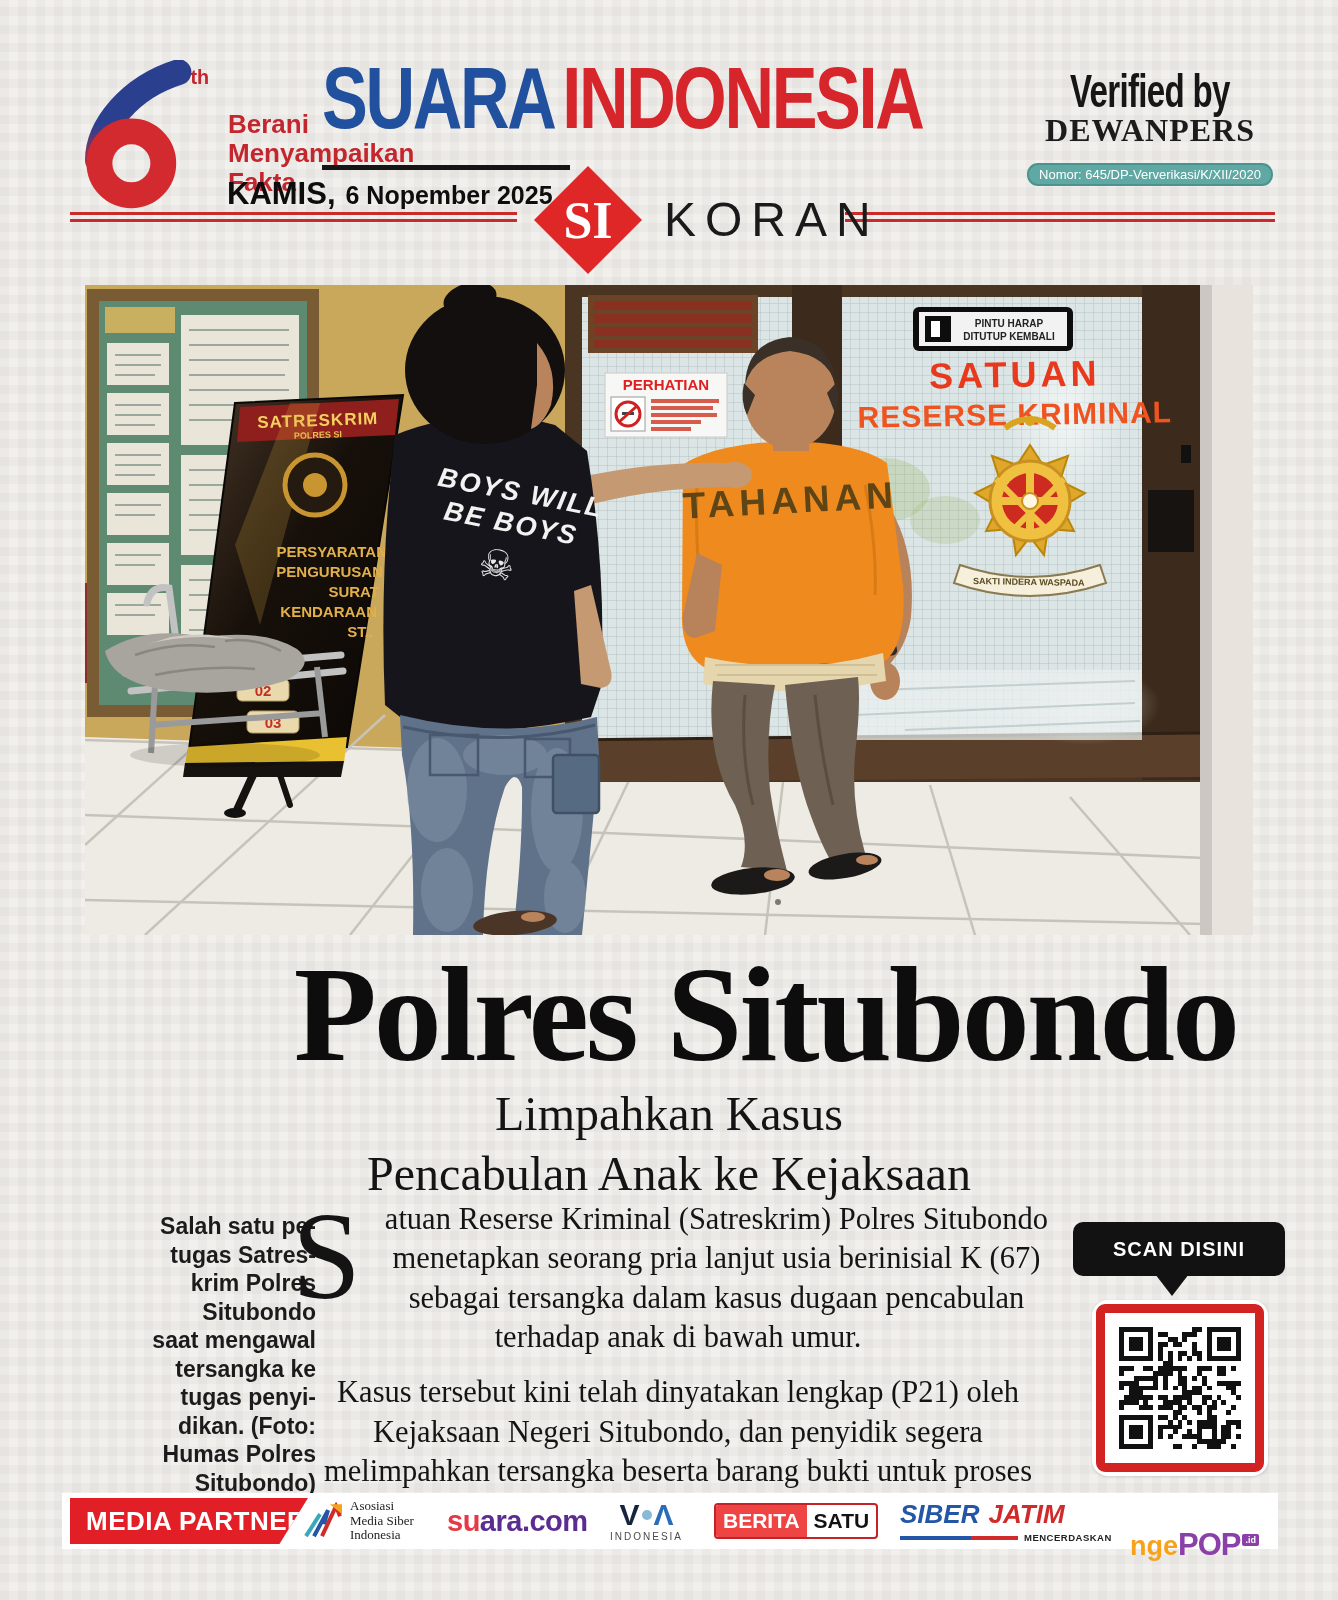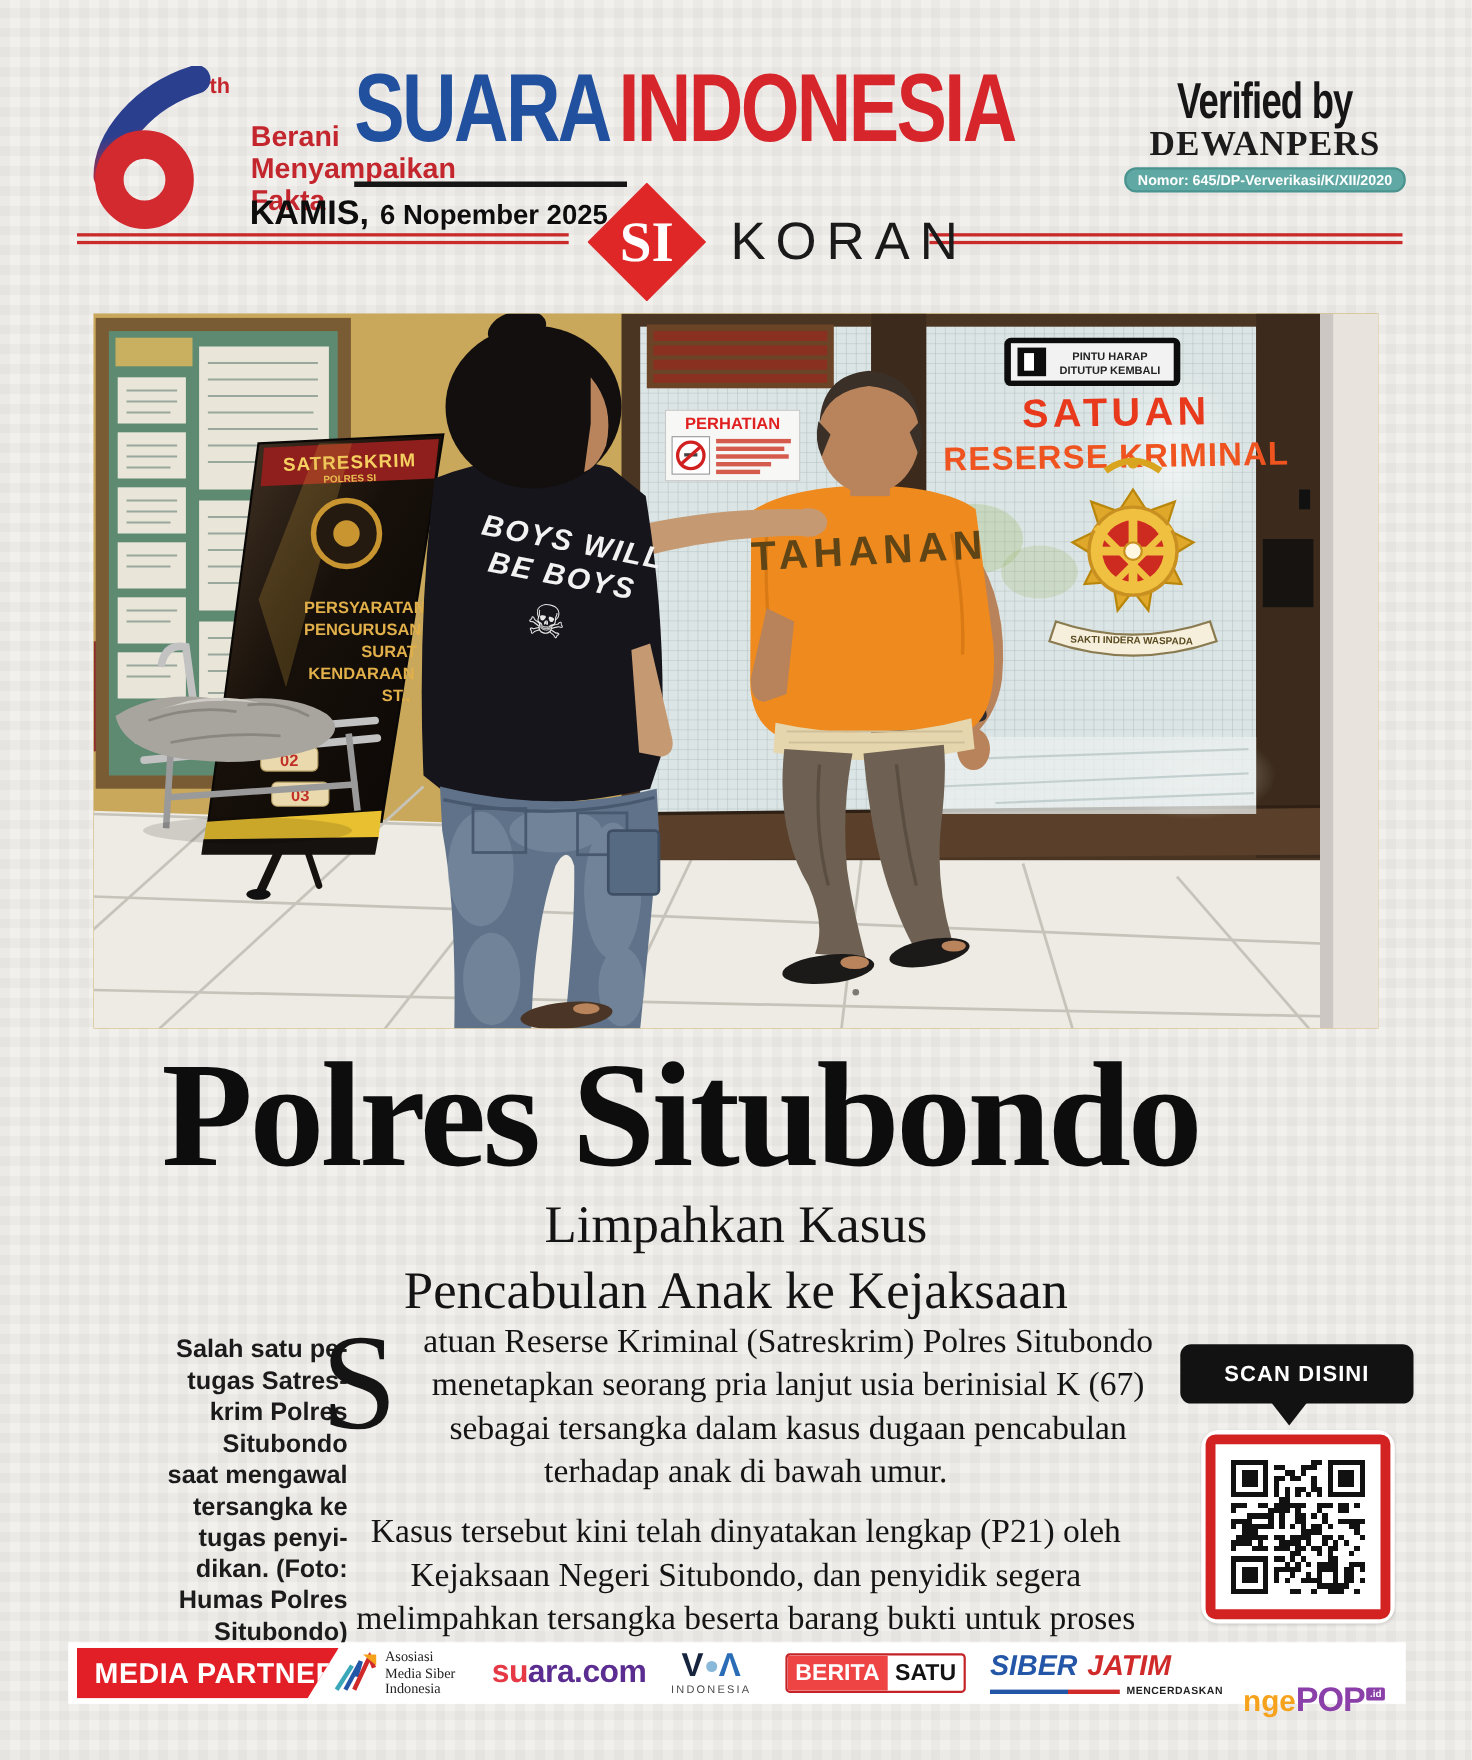--- a/index.html
+++ b/index.html
@@ -20,37 +20,37 @@
   .masthead .w1{color:#20509e;}
   .masthead .w2{color:#d6252b;margin-left:10px;}
   .masthead-rule{left:322px;top:165px;width:248px;height:5px;background:#161616;}
   .masthead-tagline{left:592px;top:148px;font-family:"Liberation Serif",serif;
     font-size:28px;font-weight:700;color:#141414;letter-spacing:.5px;}
   .verified{left:1020px;top:70px;width:260px;text-align:center;}
   .verified .v1{display:inline-block;font-size:46px;font-weight:900;color:#161616;
      letter-spacing:-1px;transform:scaleX(.72);transform-origin:center top;line-height:.95;}
   .verified .v2{font-family:"Liberation Serif",serif;font-size:32px;font-weight:700;
      color:#1c1c1c;letter-spacing:1px;line-height:1.05;}
-  .verified .badge{display:inline-block;margin-top:5px;background:#5fa8a3;border:2px solid #4b938e;
-     border-radius:11px;color:#fff;font-size:13px;font-weight:700;padding:2px 10px;}
+  .verified .badge{display:inline-block;margin-top:16px;background:#5fa8a3;border:2px solid #4b938e;
+     border-radius:11px;color:#fff;font-size:13px;font-weight:400;padding:2px 10px;}
   .dateline{left:227px;top:176px;display:flex;align-items:baseline;gap:10px;color:#0d0d0d;}
   .dateline .day{font-size:31px;font-weight:900;letter-spacing:0;}
   .dateline .rest{font-size:25px;font-weight:700;}
   .rule{height:3px;background:#c92a2a;}
   .brand-diamond{left:534px;top:166px;width:108px;height:108px;background:#e02727;
      clip-path:polygon(50% 0,100% 50%,50% 100%,0 50%);display:flex;align-items:center;justify-content:center;}
   .brand-diamond span{font-family:"Liberation Serif",serif;font-size:52px;font-weight:700;color:#fff;}
   .brand-label{left:664px;top:192px;font-size:48px;font-weight:300;letter-spacing:9px;color:#1a1a1a;}
 
   
   .photo{left:85px;top:285px;width:1168px;height:650px;background:#c9aa5e;overflow:hidden;}
   .photo svg{display:block;width:100%;height:100%;}
 
   
-  .headline{left:0;top:946px;width:1237px;text-align:center;
+  .headline{left:0;top:946px;width:1237px;text-align:right;
     font-family:"Liberation Serif",serif;font-weight:700;font-size:136px;
     letter-spacing:-3px;color:#0d0d0d;line-height:1;}
   .subhead{left:0;width:1338px;text-align:center;font-family:"Liberation Serif",serif;
     font-weight:400;font-size:48px;color:#141414;line-height:1;}
   .sub1{top:1090px;} .sub2{top:1150px;}
 
   
   .caption{left:88px;top:1212px;width:228px;text-align:right;
     font-size:23px;font-weight:700;color:#1b1b1b;line-height:1.24;}
   .body-col{left:292px;top:1200px;width:772px;font-family:"Liberation Serif",serif;

